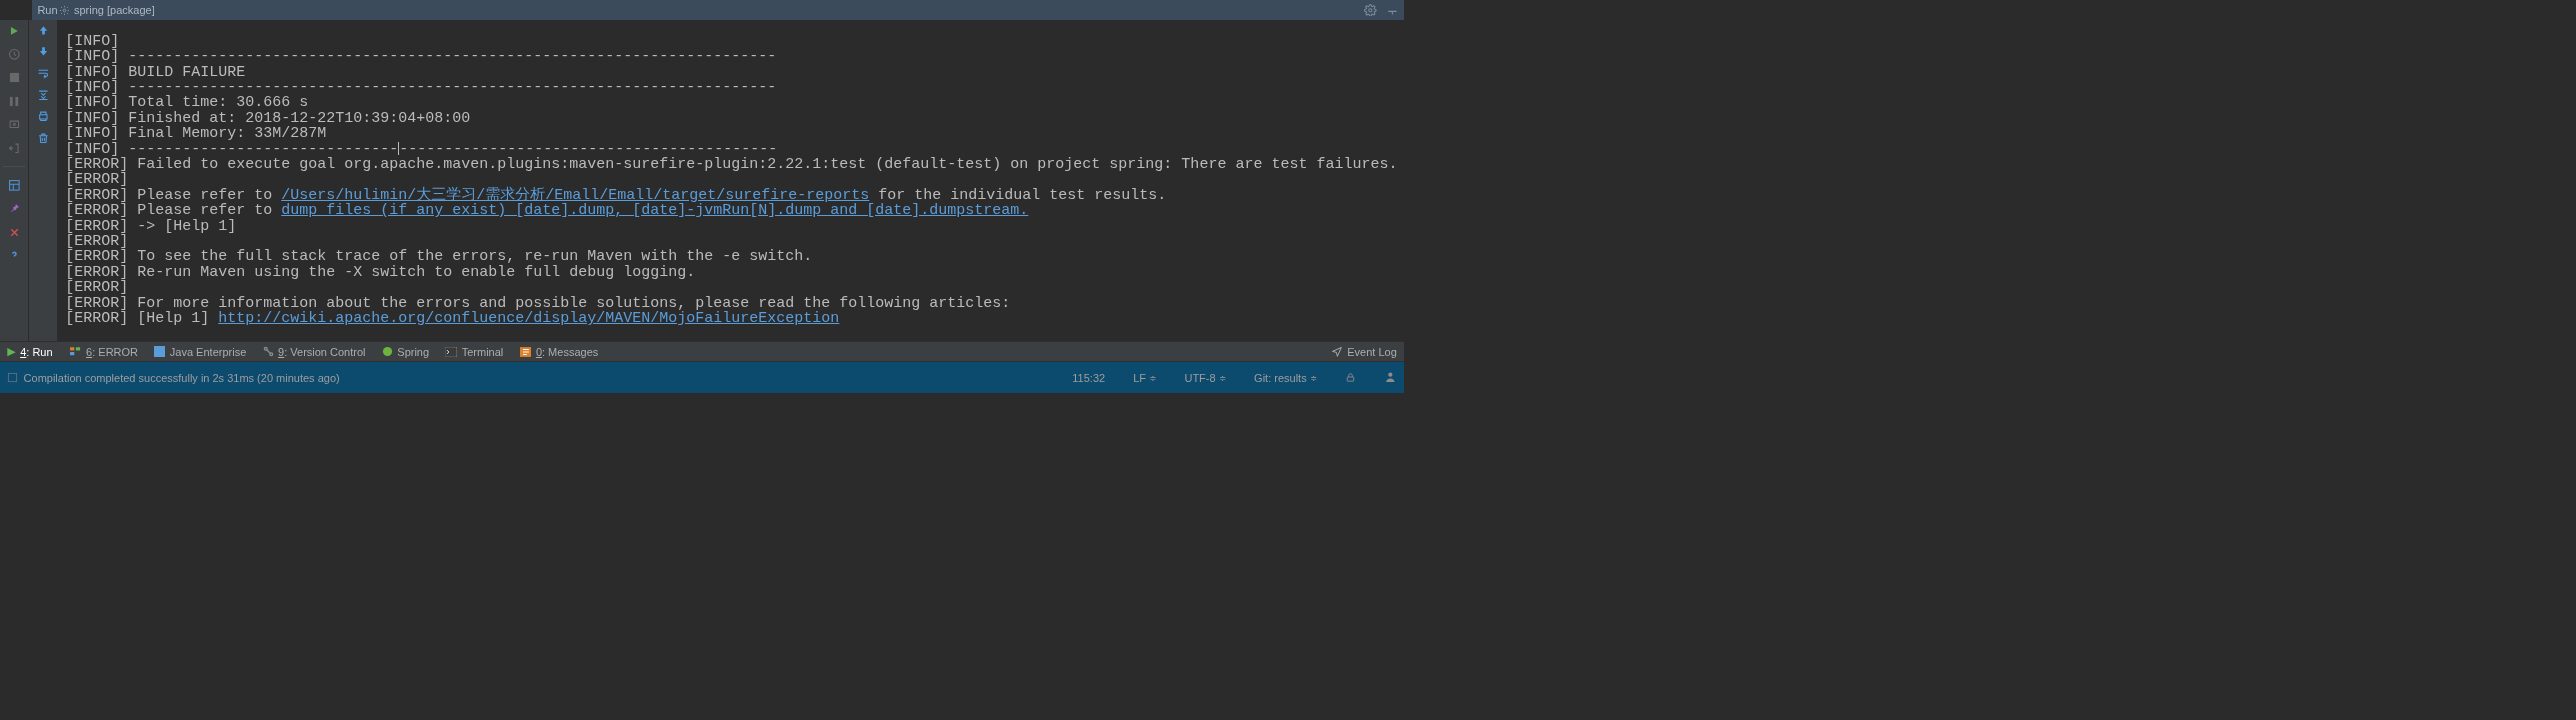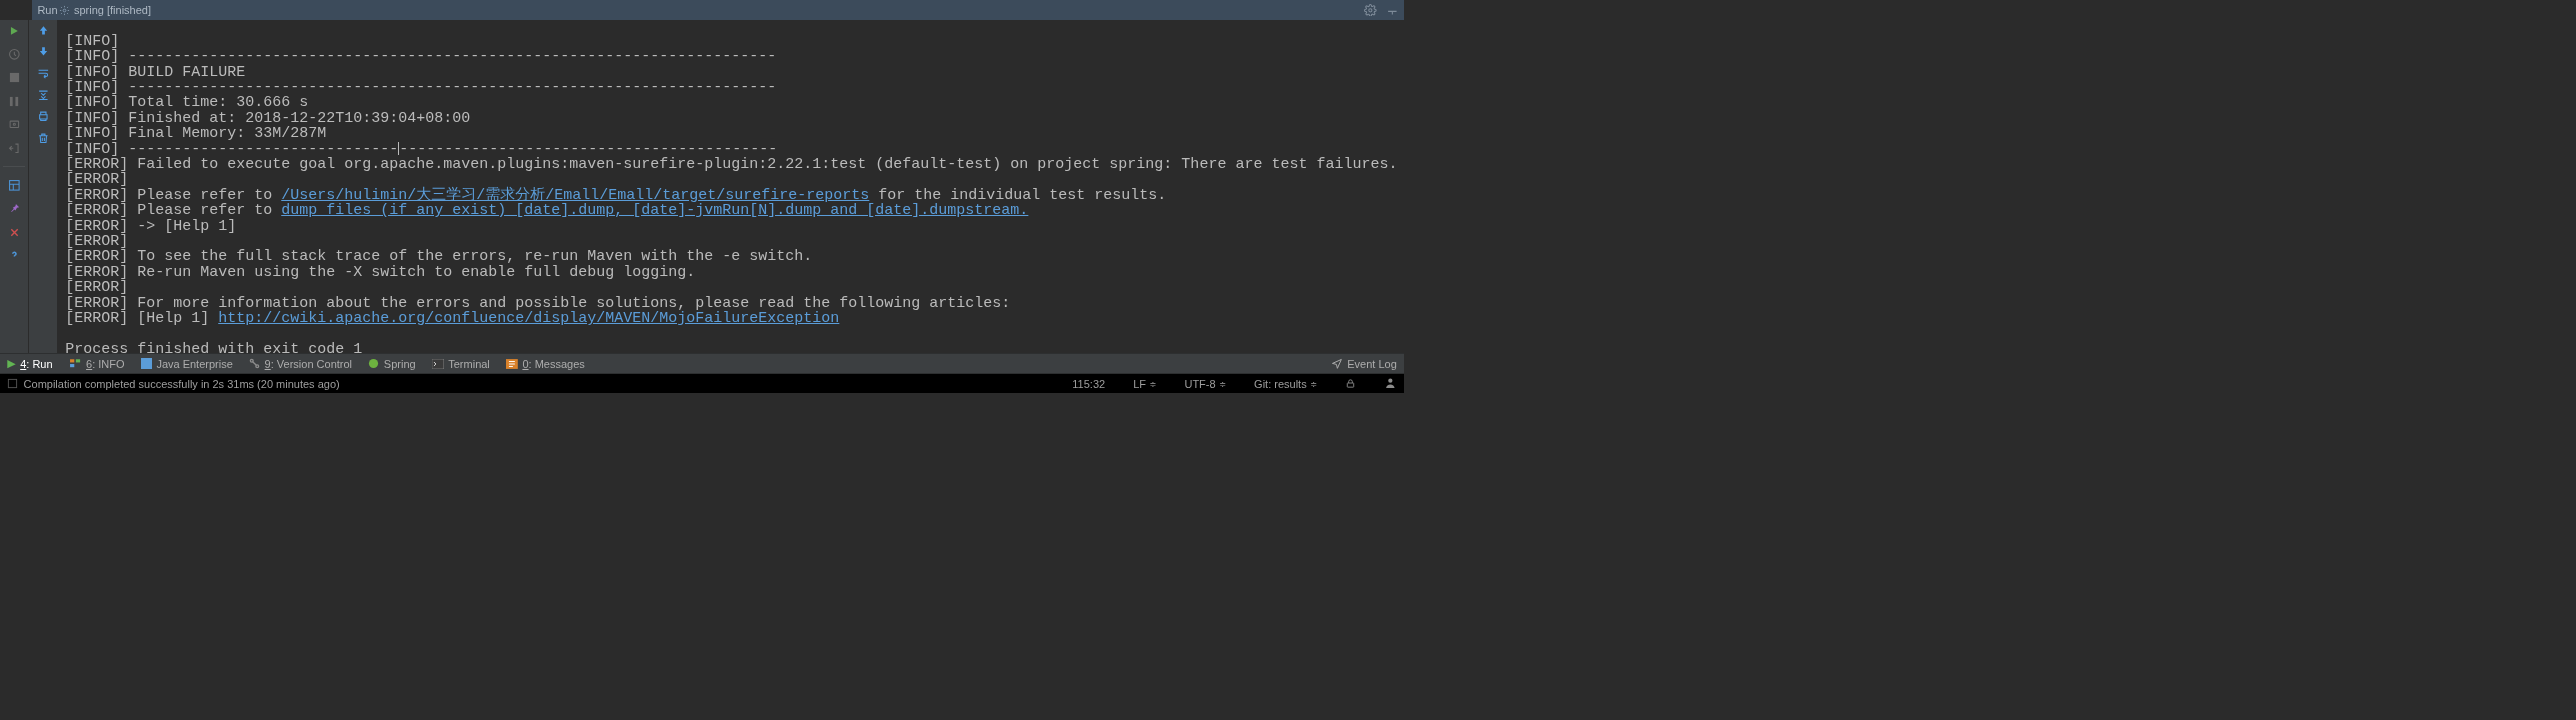--- a/index.html
+++ b/index.html
@@ -81,22 +81,22 @@
   font-family:-apple-system,"Segoe UI",sans-serif;
   font-size:11px;
   color:#adadad;
 }
 .bottombar .tab { display:flex; align-items:center; gap:4.5px; cursor:pointer;}
 .bottombar .tab .u { text-decoration:underline;}
 .bottombar .tab.active { color:#fff;}
 .bottombar .play{ color:#62b553;}
 .bottombar .right { margin-left:auto; display:flex; align-items:flex-end; gap:5.4px;}
 .statusbar {
-  height: 20px;
-  background: #000000;
+  height: 32px;
+  background: #0c4a6e;
   border-top:0.9px solid #2d2f30;
   display:flex;
   align-items:center;
   padding:0 7.2px;
   font-family:-apple-system,"Segoe UI",sans-serif;
   font-size:11px;
   color:#9e9e9e;
 }
 .statusbar .right { margin-left:auto; display:flex; gap:28px; align-items:center;justify-content:space-between;}
 .statusbar .cell { display:flex; align-items:center; gap:3.6px; cursor:pointer;}
@@ -109,21 +109,21 @@
 <body>
 
 <div class="titlebar">
   <span class="run-label">Run</span>
   <span class="gear-small">
     <svg width="11" height="11" viewBox="0 0 24 24" fill="none" stroke="#8ba0b5" stroke-width="2">
         <circle cx="12" cy="12" r="3"></circle>
         <path d="M12 2v3M12 19v3M4.2 4.2l2.1 2.1M17.7 17.7l2.1 2.1M2 12h3M19 12h3M4.2 19.8l2.1-2.1M17.7 6.3l2.1-2.1"></path>
       </svg>
   </span>
-  <span>spring [finished]</span>
+  <span>spring [package]</span>
   <div class="right">
     <span>
       <svg width="12.7" height="12.7" viewBox="0 0 24 24" fill="none" stroke="#9ba7b4" stroke-width="2">
           <circle cx="12" cy="12" r="3"></circle>
           <path d="M19.4 15a1.7 1.7 0 0 0 .3 1.8l.1.1a2 2 0 1 1-2.8 2.8l-.1-.1a1.7 1.7 0 0 0-1.8-.3 1.7 1.7 0 0 0-1 1.5V21a2 2 0 1 1-4 0v-.1a1.7 1.7 0 0 0-1-1.5 1.7 1.7 0 0 0-1.8.3l-.1.1a2 2 0 1 1-2.8-2.8l.1-.1a1.7 1.7 0 0 0 .3-1.8 1.7 1.7 0 0 0-1.5-1H3a2 2 0 1 1 0-4h.1a1.7 1.7 0 0 0 1.5-1 1.7 1.7 0 0 0-.3-1.8l-.1-.1a2 2 0 1 1 2.8-2.8l.1.1a1.7 1.7 0 0 0 1.8.3H9a1.7 1.7 0 0 0 1-1.5V3a2 2 0 1 1 4 0v.1a1.7 1.7 0 0 0 1 1.5 1.7 1.7 0 0 0 1.8-.3l.1-.1a2 2 0 1 1 2.8 2.8l-.1.1a1.7 1.7 0 0 0-.3 1.8V9a1.7 1.7 0 0 0 1.5 1H21a2 2 0 1 1 0 4h-.1a1.7 1.7 0 0 0-1.5 1z"></path>
         </svg>
     </span>
     <span>
       <svg width="12.7" height="12.7" viewBox="0 0 24 24" fill="none" stroke="#9ba7b4" stroke-width="2">
           <path d="M4 14h16M12 14v6"></path>
@@ -256,21 +256,21 @@
     <span><span class="u">4</span><span>: Run</span></span>
   </div>
   <div class="tab">
     <span>
         <svg width="12.7" height="11" viewBox="0 0 24 20">
           <rect x="2" y="2" width="8" height="6" fill="#d9822b"></rect>
           <rect x="2" y="11" width="8" height="6" fill="#5b9dd9"></rect>
           <rect x="13" y="2" width="8" height="6" fill="#62b553"></rect>
         </svg>
       </span>
-    <span><span class="u">6</span><span>: INFO</span></span>
+    <span><span class="u">6</span><span>: ERROR</span></span>
   </div>
   <div class="tab">
     <span>
         <svg width="11" height="11" viewBox="0 0 12 12">
           <rect width="12" height="12" fill="#5b9dd9"></rect>
         </svg>
       </span>
     <span>Java Enterprise</span>
   </div>
   <div class="tab">

